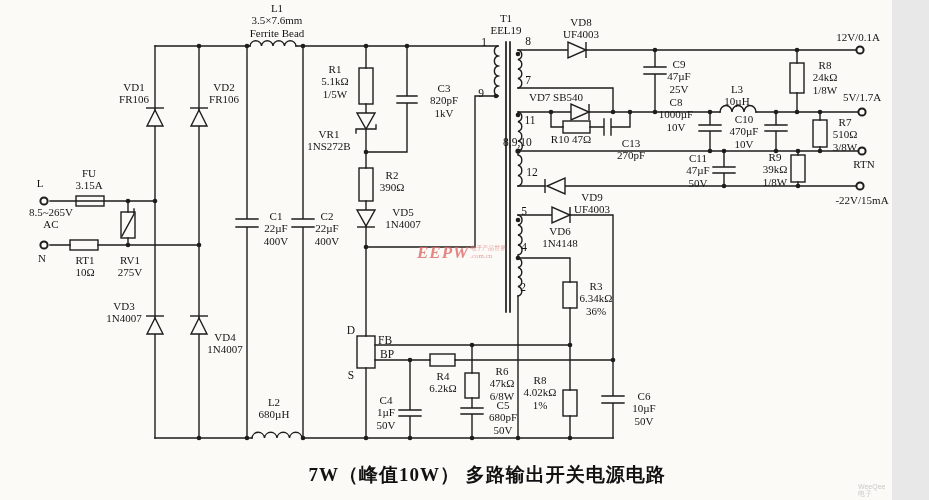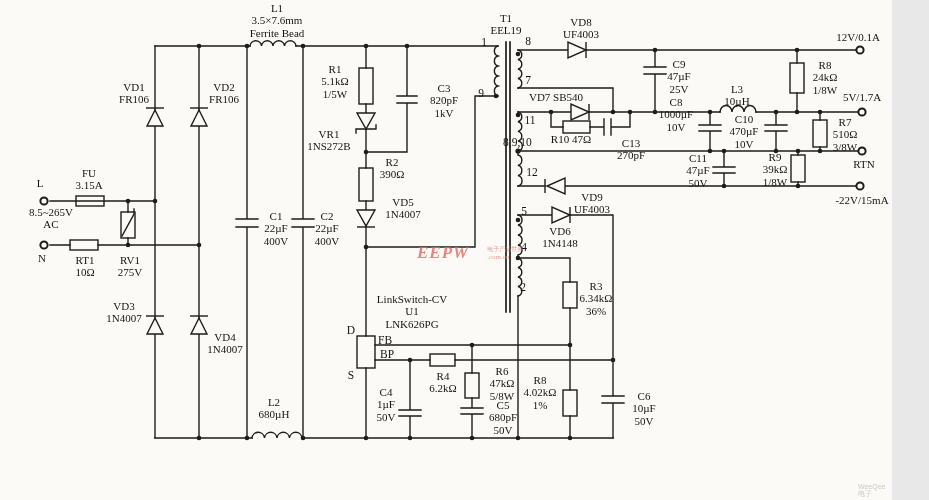--- a/index.html
+++ b/index.html
@@ -5,21 +5,21 @@
   html,body{margin:0;padding:0;background:#e8e8e8;}
   .stage{position:relative;width:892px;height:500px;background:#fbfaf7;overflow:hidden;
          font-family:"Liberation Serif",serif;color:#1a1a1a;}
   svg{position:absolute;left:0;top:0;}
   .lbl{position:absolute;transform:translateX(-50%);text-align:center;white-space:pre-line;
        font:11px/1.12 "Liberation Serif",serif;color:#141414;}
   .la{transform:none;text-align:left;}
   .pin{font-size:11.5px;}
   .caption{position:absolute;transform:translateX(-50%);font:bold 19px/1.1 "Liberation Serif",serif;
            letter-spacing:1px;color:#111;white-space:pre;}
-  .wm{position:absolute;display:flex;align-items:flex-end;gap:18px;opacity:.8;}
+  .wm{position:absolute;display:flex;align-items:center;gap:1px;opacity:.8;}
   .wm .logo{font:italic bold 17px/1 "Liberation Serif",serif;color:#e06a66;letter-spacing:1px;}
   .wm .side{display:flex;flex-direction:column;color:#e38a86;}
   .wm .t1{font-size:6px;line-height:7px;}
   .wm .t2{font-size:7px;line-height:8px;}
   .wm2{position:absolute;font:7px/1 "Liberation Sans",sans-serif;color:#c9c9c9;}
 </style>
 </head>
 <body>
 
 <div class="stage">
@@ -232,43 +232,40 @@
 1/8W</span>
 <span class="lbl" style="left:864px;top:158px">RTN</span>
 <span class="lbl" style="left:862px;top:194px">-22V/15mA</span>
 <span class="lbl" style="left:592px;top:191px">VD9
 UF4003</span>
 <span class="lbl" style="left:560px;top:225px">VD6
 1N4148</span>
 <span class="lbl" style="left:596px;top:280px">R3
 6.34kΩ
 36%</span>
-<span class="lbl" style="left:412px;top:293px">LinkSwitch-CV
-U1
-LNK626PG</span>
 <span class="lbl" style="left:443px;top:370px">R4
 6.2kΩ</span>
 <span class="lbl" style="left:502px;top:365px">R6
 47kΩ
-5/8W</span>
+6/8W</span>
 <span class="lbl" style="left:503px;top:399px">C5
 680pF
 50V</span>
-<span class="lbl" style="left:386px;top:386px">C4
+<span class="lbl" style="left:386px;top:394px">C4
 1µF
 50V</span>
 <span class="lbl" style="left:540px;top:374px">R8
 4.02kΩ
 1%</span>
 <span class="lbl" style="left:644px;top:390px">C6
 10µF
 50V</span>
-<span class="lbl" style="left:403px;top:196px">VD5
+<span class="lbl" style="left:403px;top:206px">VD5
 1N4007</span>
-<span class="lbl" style="left:392px;top:156px">R2
+<span class="lbl" style="left:392px;top:169px">R2
 390Ω</span>
 <span class="lbl" style="left:329px;top:128px">VR1
 1NS272B</span>
 <span class="lbl" style="left:335px;top:63px">R1
 5.1kΩ
 1/5W</span>
 <span class="lbl" style="left:444px;top:82px">C3
 820pF
 1kV</span>
 <span class="lbl" style="left:276px;top:210px">C1
@@ -307,20 +304,21 @@
 <span class="lbl pin" style="left:532px;top:166px">12</span>
 <span class="lbl pin" style="left:524px;top:205px">5</span>
 <span class="lbl pin" style="left:524px;top:241px">4</span>
 <span class="lbl pin" style="left:523px;top:281px">2</span>
 
 <span class="lbl pin" style="left:351px;top:324px">D</span>
 <span class="lbl pin la" style="left:378px;top:334px">FB</span>
 <span class="lbl pin la" style="left:380px;top:348px">BP</span>
 <span class="lbl pin" style="left:351px;top:369px">S</span>
 
+<div class="caption" style="left:487px;top:465px">7W（峰值10W） 多路输出开关电源电路</div>
 
 <div class="wm" style="left:417px;top:244px">
   <span class="logo">EEPW</span>
   <span class="side">
     <span class="t1">电子产品世界</span>
     <span class="t2">.com.cn</span>
   </span>
 </div>
 <div class="wm2" style="left:858px;top:483px">WeeQee电子</div>
 

